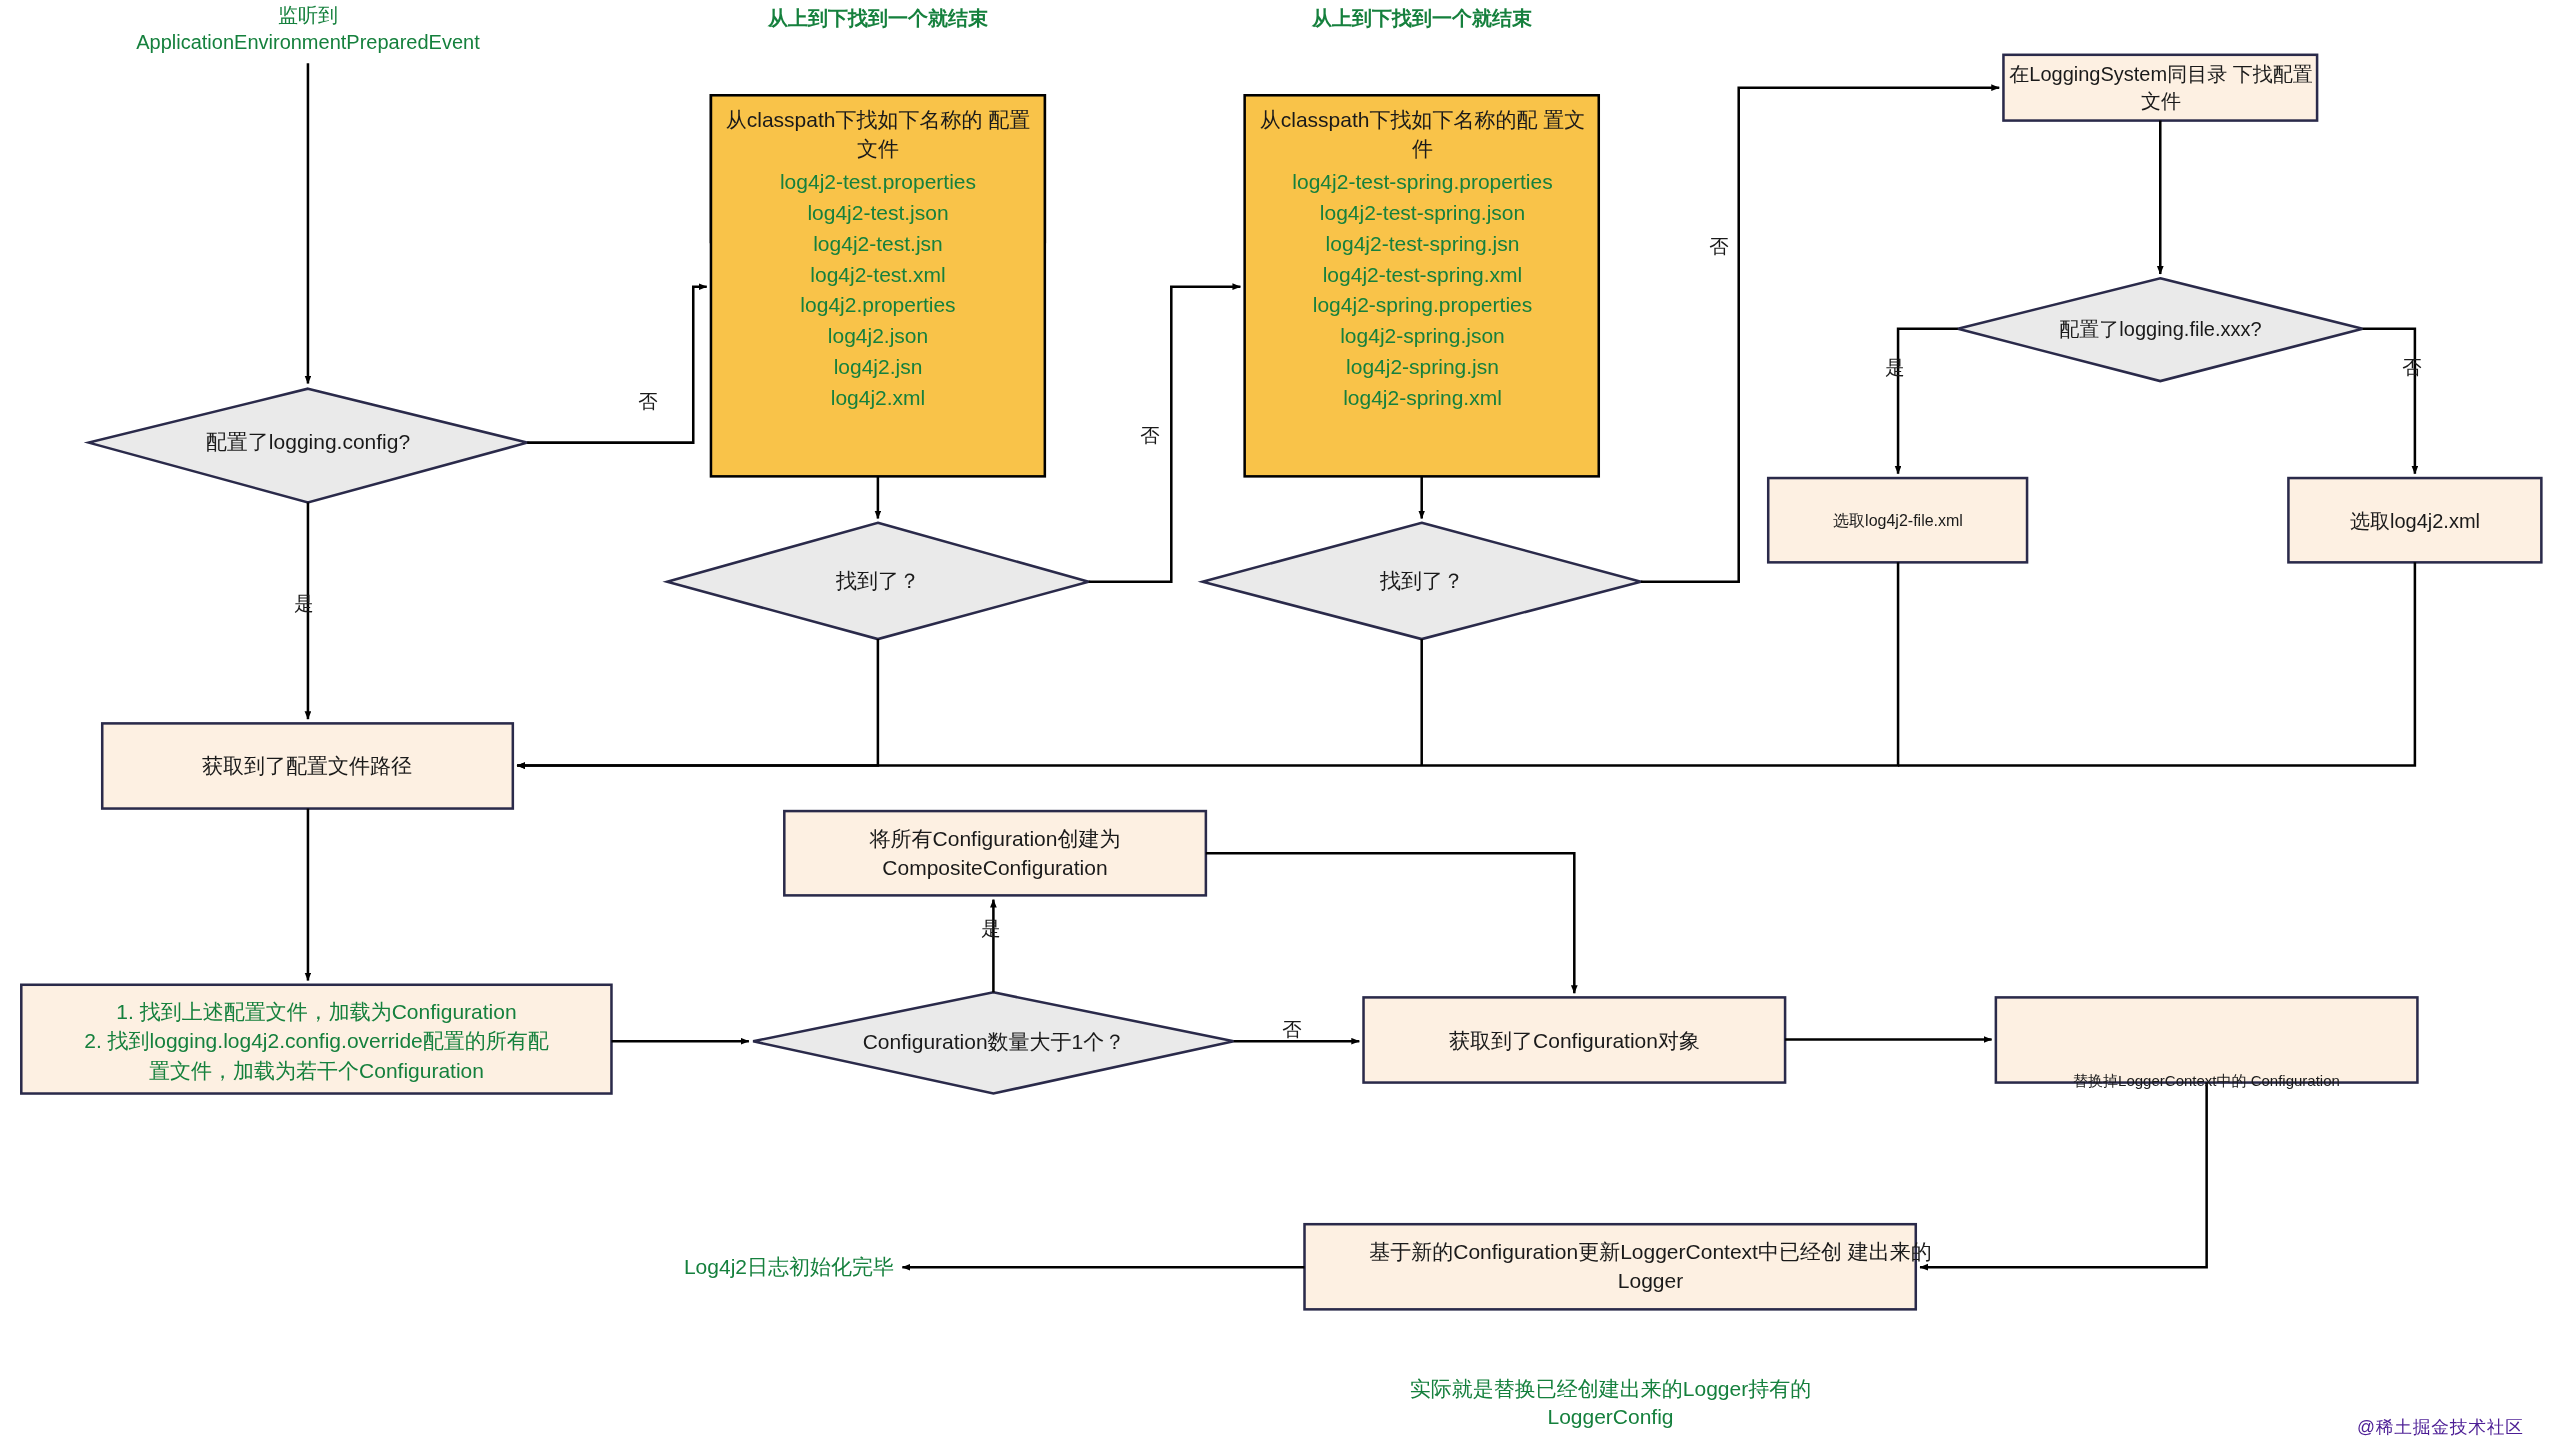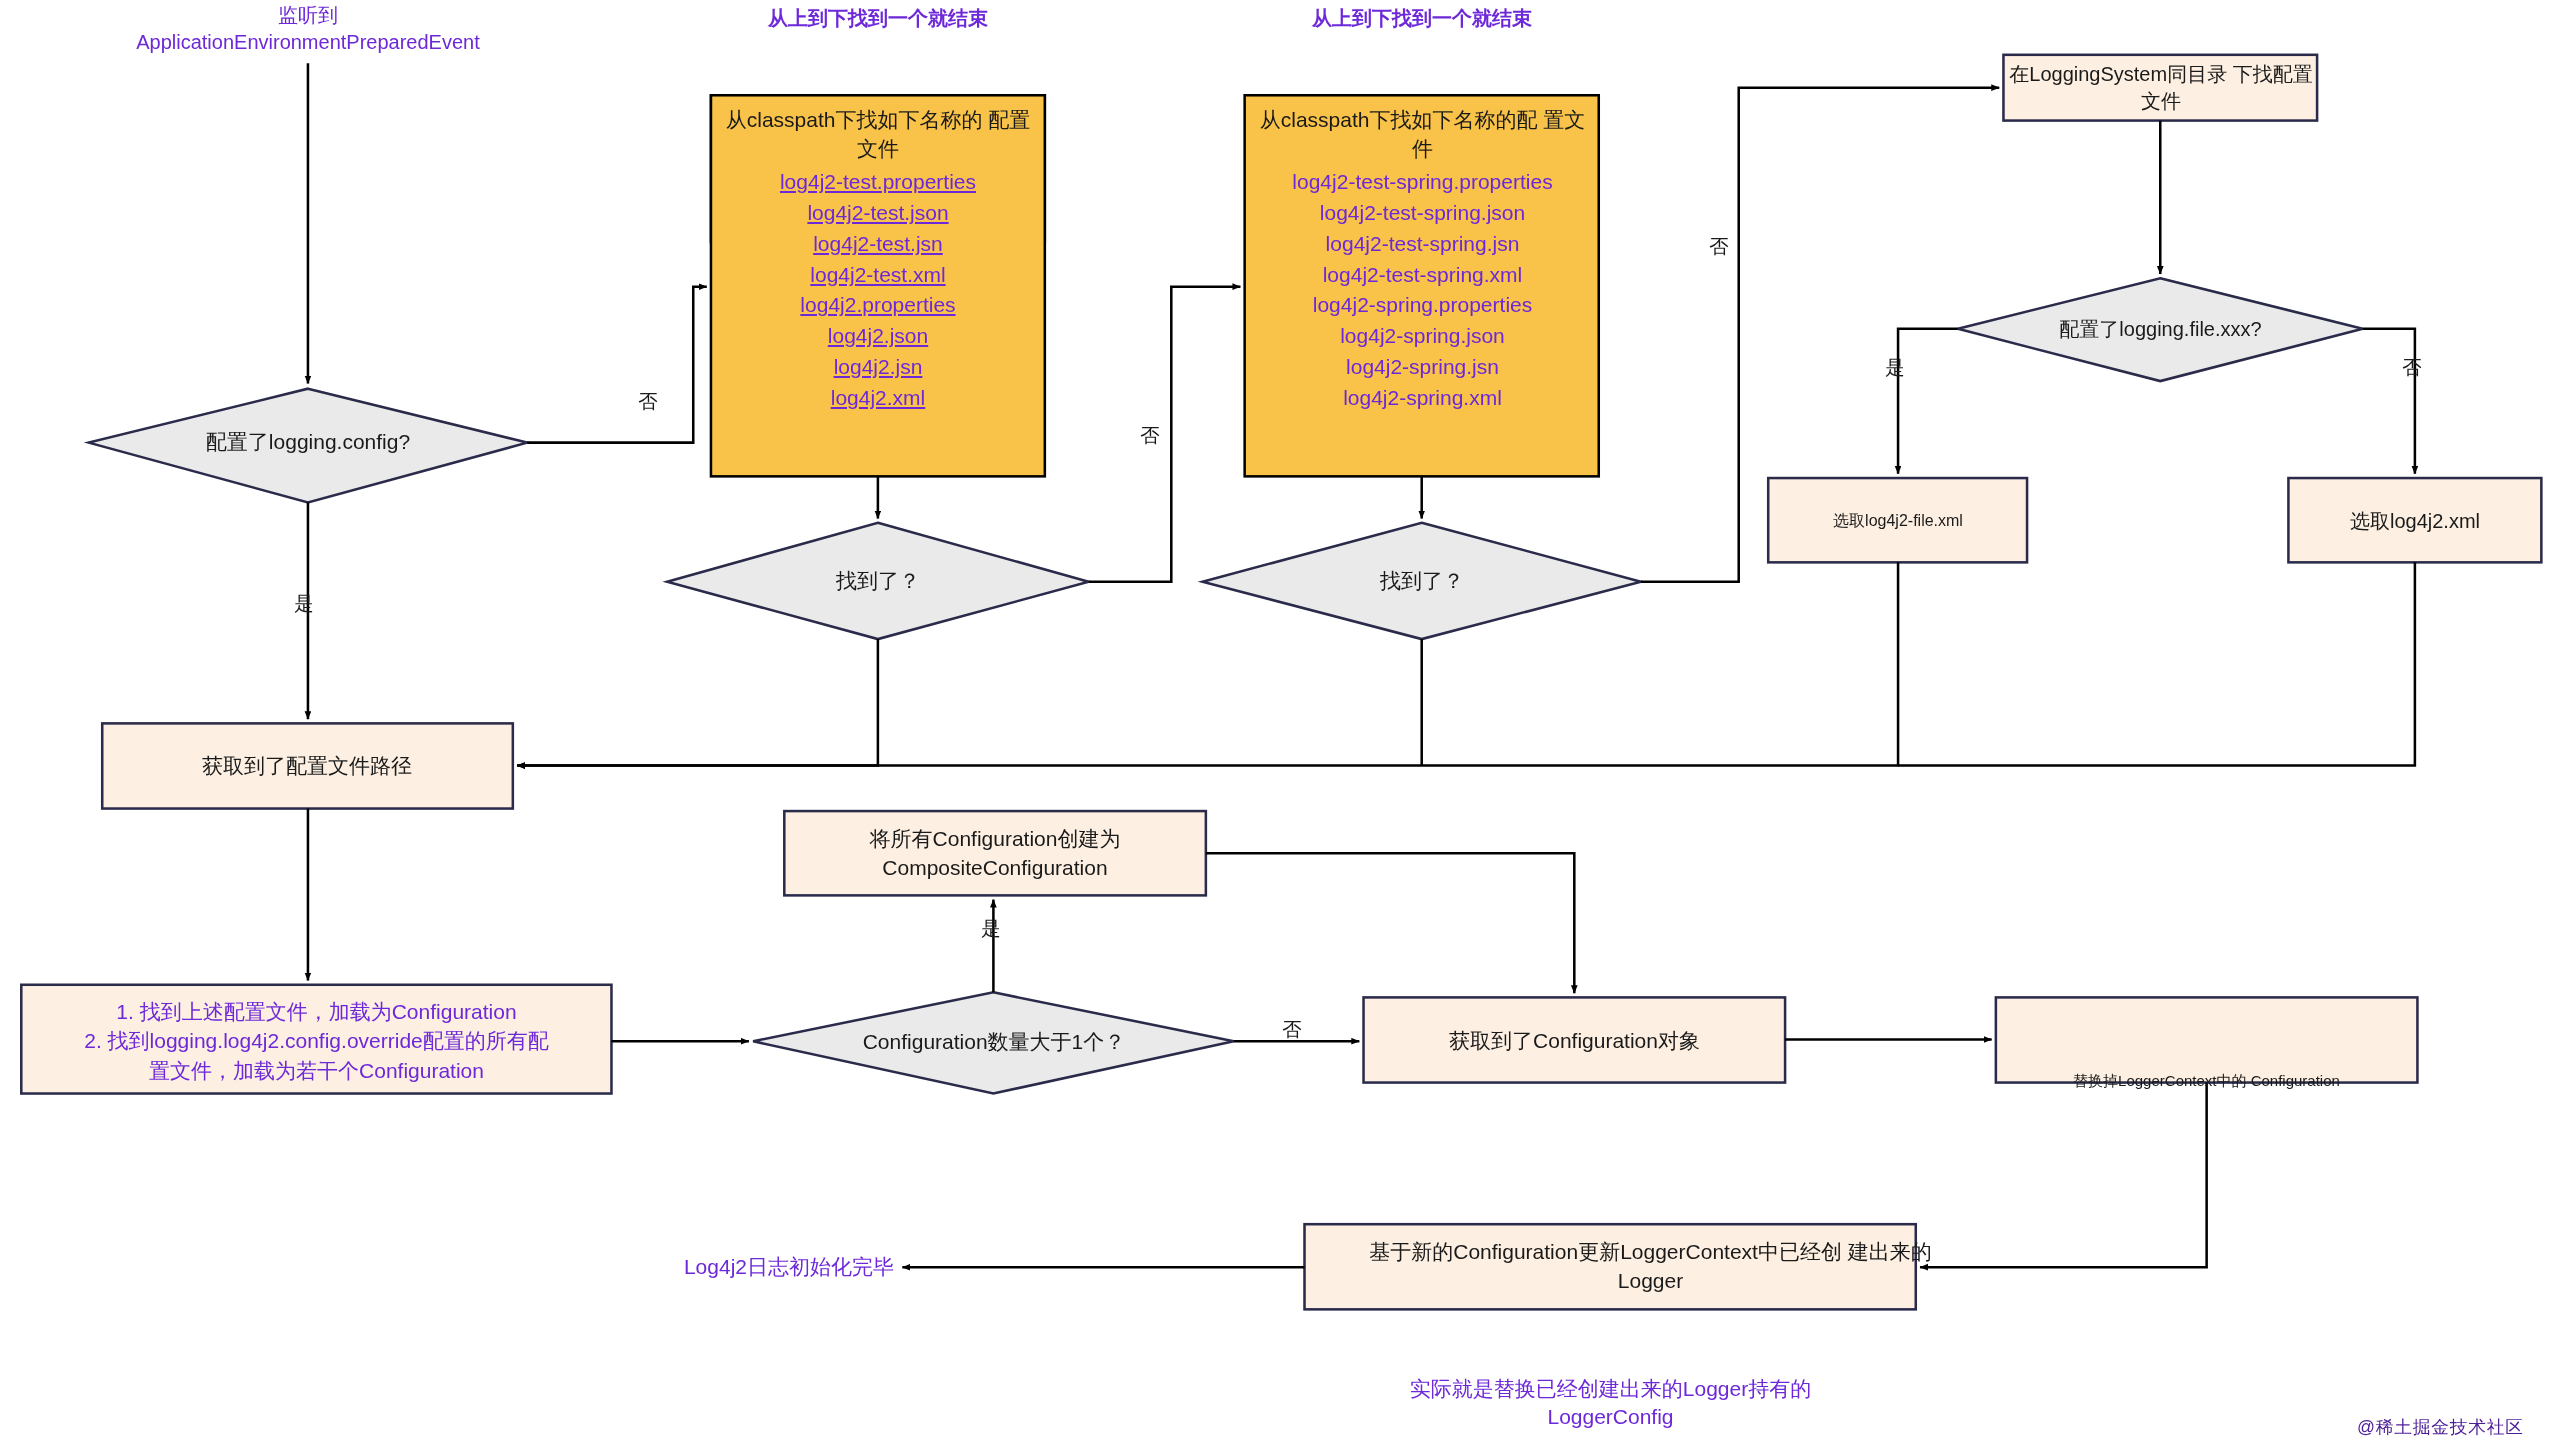--- a/index.html
+++ b/index.html
@@ -2,21 +2,21 @@
 <html style="font-size:13.5px"><head>
 <meta charset="utf-8">
 <style>
   html,body{margin:0;padding:0;background:#ffffff;}
   body{width:2550px;height:1451px;position:relative;overflow:hidden;
        font-family:"Liberation Sans","DejaVu Sans",sans-serif;}
   #stage{position:absolute;left:0;top:0;width:2550px;height:1451px;}
   svg{position:absolute;left:0;top:0;width:2550px;height:1451px;display:block;}
   .nodetext{position:absolute;display:flex;align-items:center;justify-content:center;
             text-align:center;line-height:1.34;color:#1a1a1a;pointer-events:none;}
-  .freetext{position:absolute;text-align:center;color:#6d28d9;white-space:pre-line;line-height:1.35;}
+  .freetext{position:absolute;text-align:center;color:#15803d;white-space:pre-line;line-height:1.35;}
   .edgelabel{position:absolute;text-align:center;color:#1a1a1a;}
   .watermark{position:absolute;color:#4c1d95;font-size:17.7px;letter-spacing:0.8px;}
 </style>
 </head>
 <body>
 
 <div id="stage">
 
   <svg viewBox="0 0 3024 1721">
     <defs>
@@ -104,21 +104,21 @@
 ApplicationEnvironmentPreparedEvent</div>
 
   <div class="freetext" style="left:711px;top:5px;width:334px;font-size:20px;font-weight:bold;">从上到下找到一个就结束</div>
 
   <div class="freetext" style="left:1245px;top:5px;width:354px;font-size:20px;font-weight:bold;">从上到下找到一个就结束</div>
 
   <div class="nodetext" style="left:118px;top:417px;width:380px;height:51px;font-size:21px;">配置了logging.config?</div>
 
   <div class="nodetext" style="left:718px;top:105px;width:320px;height:59px;font-size:21px;">从classpath下找如下名称的
 配置文件</div>
-  <div class="freetext" style="left:718px;top:167px;width:320px;font-size:21px;line-height:1.47;text-decoration:underline;" id="files1">log4j2-test.properties
+  <div class="freetext" style="left:718px;top:167px;width:320px;font-size:21px;line-height:1.47;" id="files1">log4j2-test.properties
 log4j2-test.json
 log4j2-test.jsn
 log4j2-test.xml
 log4j2.properties
 log4j2.json
 log4j2.jsn
 log4j2.xml</div>
 
   <div class="nodetext" style="left:1252px;top:105px;width:341px;height:59px;font-size:21px;">从classpath下找如下名称的配
 置文件</div>

